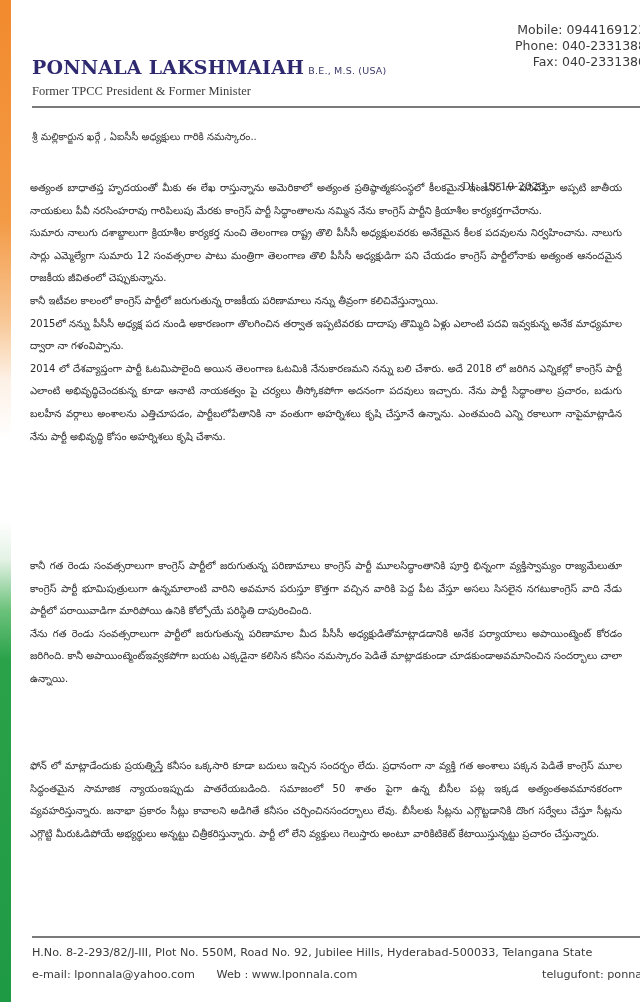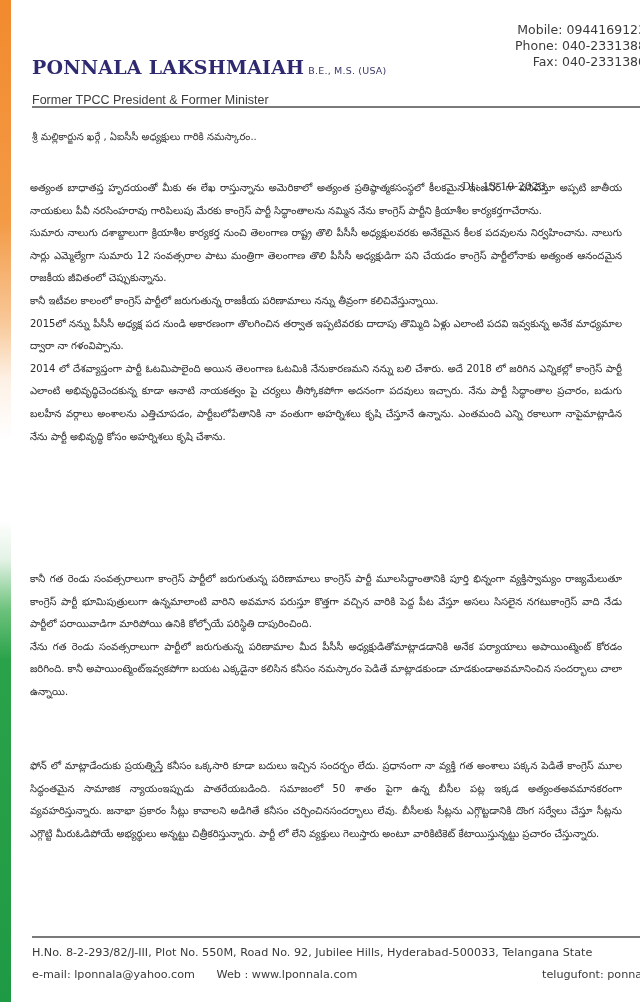--- a/index.html
+++ b/index.html
@@ -58,24 +58,24 @@
       white-space: nowrap;
     }
     .name .quals {
       font-family: "DejaVu Sans", sans-serif;
       font-weight: normal;
       font-size: 9.5px;
       color: #3a3a6a;
       margin-left: 4px;
     }
     .subtitle {
-      font-family: Liberation Sans, sans-serif;
+      font-family: Liberation Serif, serif;
       font-size: 12.5px;
       color: #3c3c3c;
-      margin-top: 15px;
+      margin-top: 6px;
       white-space: nowrap;
     }
     .rule {
       position: absolute;
       left: 32px;
       right: 0;
       height: 2px;
       background: #7a7a7a;
     }
     .rule.top { top: 106px; }
@@ -103,21 +103,21 @@
       width: 592px;
       font-size: 10px;
       line-height: 22.6px;
       color: #2b2b2b;
       text-align: justify;
     }
     .body-text p {
       margin: 0;
     }
     #sec1 { top: 177px; }
-    #sec2 { top: 568px; }
+    #sec2 { top: 555px; }
     #sec3 { top: 755px; }
     .footer {
       position: absolute;
       left: 32px;
       top: 942px;
       font-family: "DejaVu Sans", sans-serif;
       font-size: 11.2px;
       line-height: 22px;
       color: #3a3a3a;
       white-space: nowrap;

